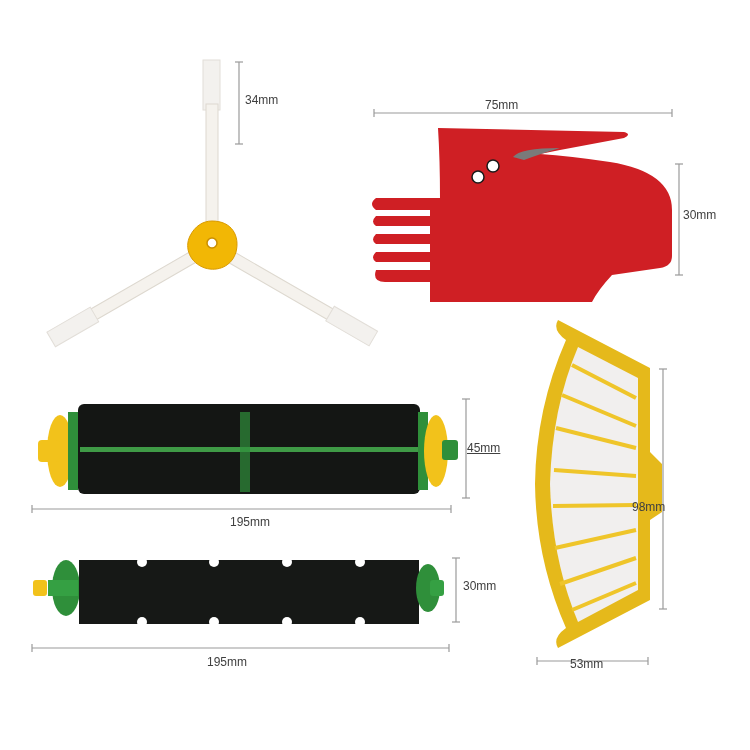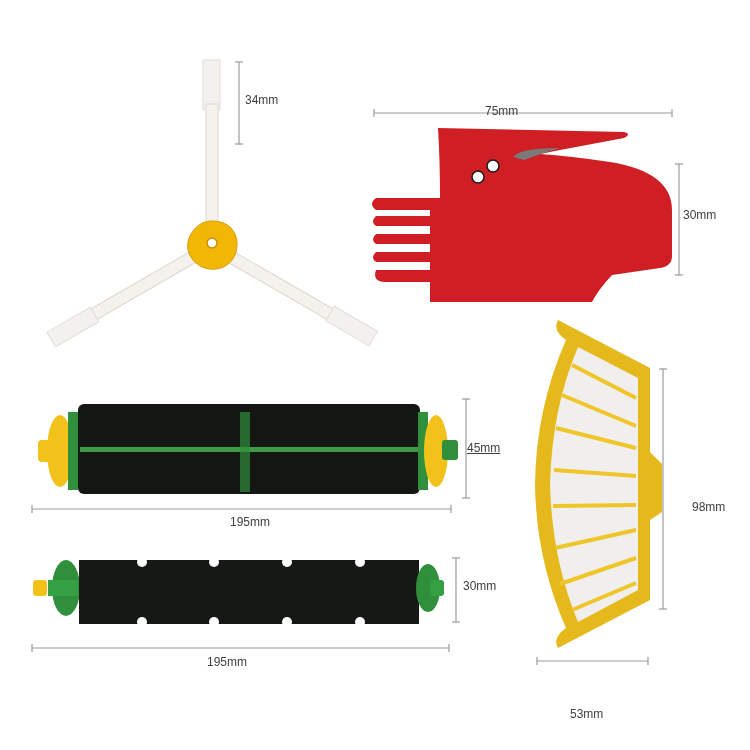--- a/index.html
+++ b/index.html
@@ -122,20 +122,20 @@
       <line x1="659" y1="369" x2="667" y2="369"></line>
       <line x1="659" y1="609" x2="667" y2="609"></line>
 
     <line x1="537" y1="661" x2="648" y2="661"></line>
       <line x1="537" y1="657" x2="537" y2="665"></line>
       <line x1="648" y1="657" x2="648" y2="665"></line>
   </g>
 </svg>
 
 <div class="dim-label" style="left:245px; top:94px;">34mm</div>
-<div class="dim-label" style="left:485px; top:105px;">75mm</div>
+<div class="dim-label" style="left:485px; top:99px;">75mm</div>
 <div class="dim-label" style="left:683px; top:209px;">30mm</div>
 <div class="dim-label" style="left:467px; top:442px;text-decoration:underline;">45mm</div>
 <div class="dim-label" style="left:230px; top:516px;">195mm</div>
 <div class="dim-label" style="left:463px; top:580px;">30mm</div>
 <div class="dim-label" style="left:207px; top:656px;">195mm</div>
-<div class="dim-label" style="left:692px; top:501px;">98mm</div>
-<div class="dim-label" style="left:570px; top:708px;">53mm</div>
+<div class="dim-label" style="left:632px; top:501px;">98mm</div>
+<div class="dim-label" style="left:570px; top:658px;">53mm</div>
 
 </body></html>

